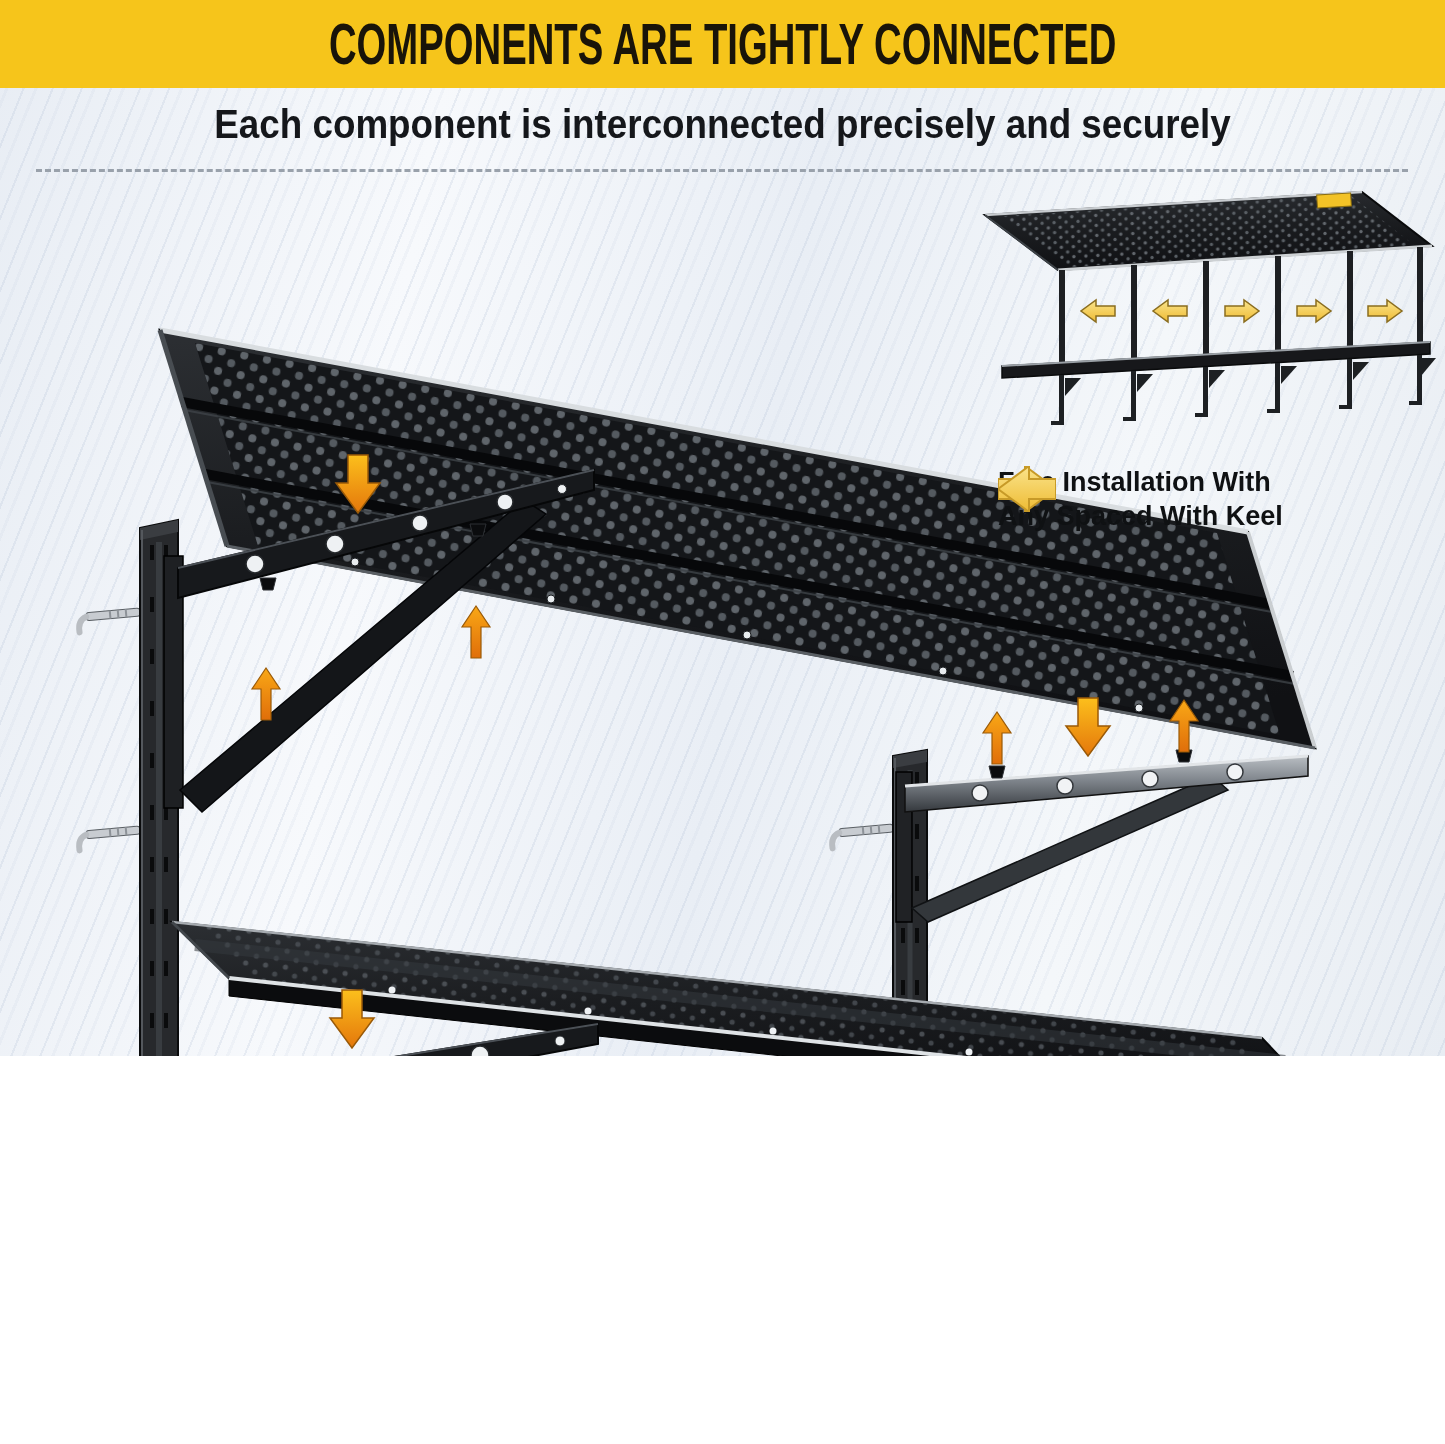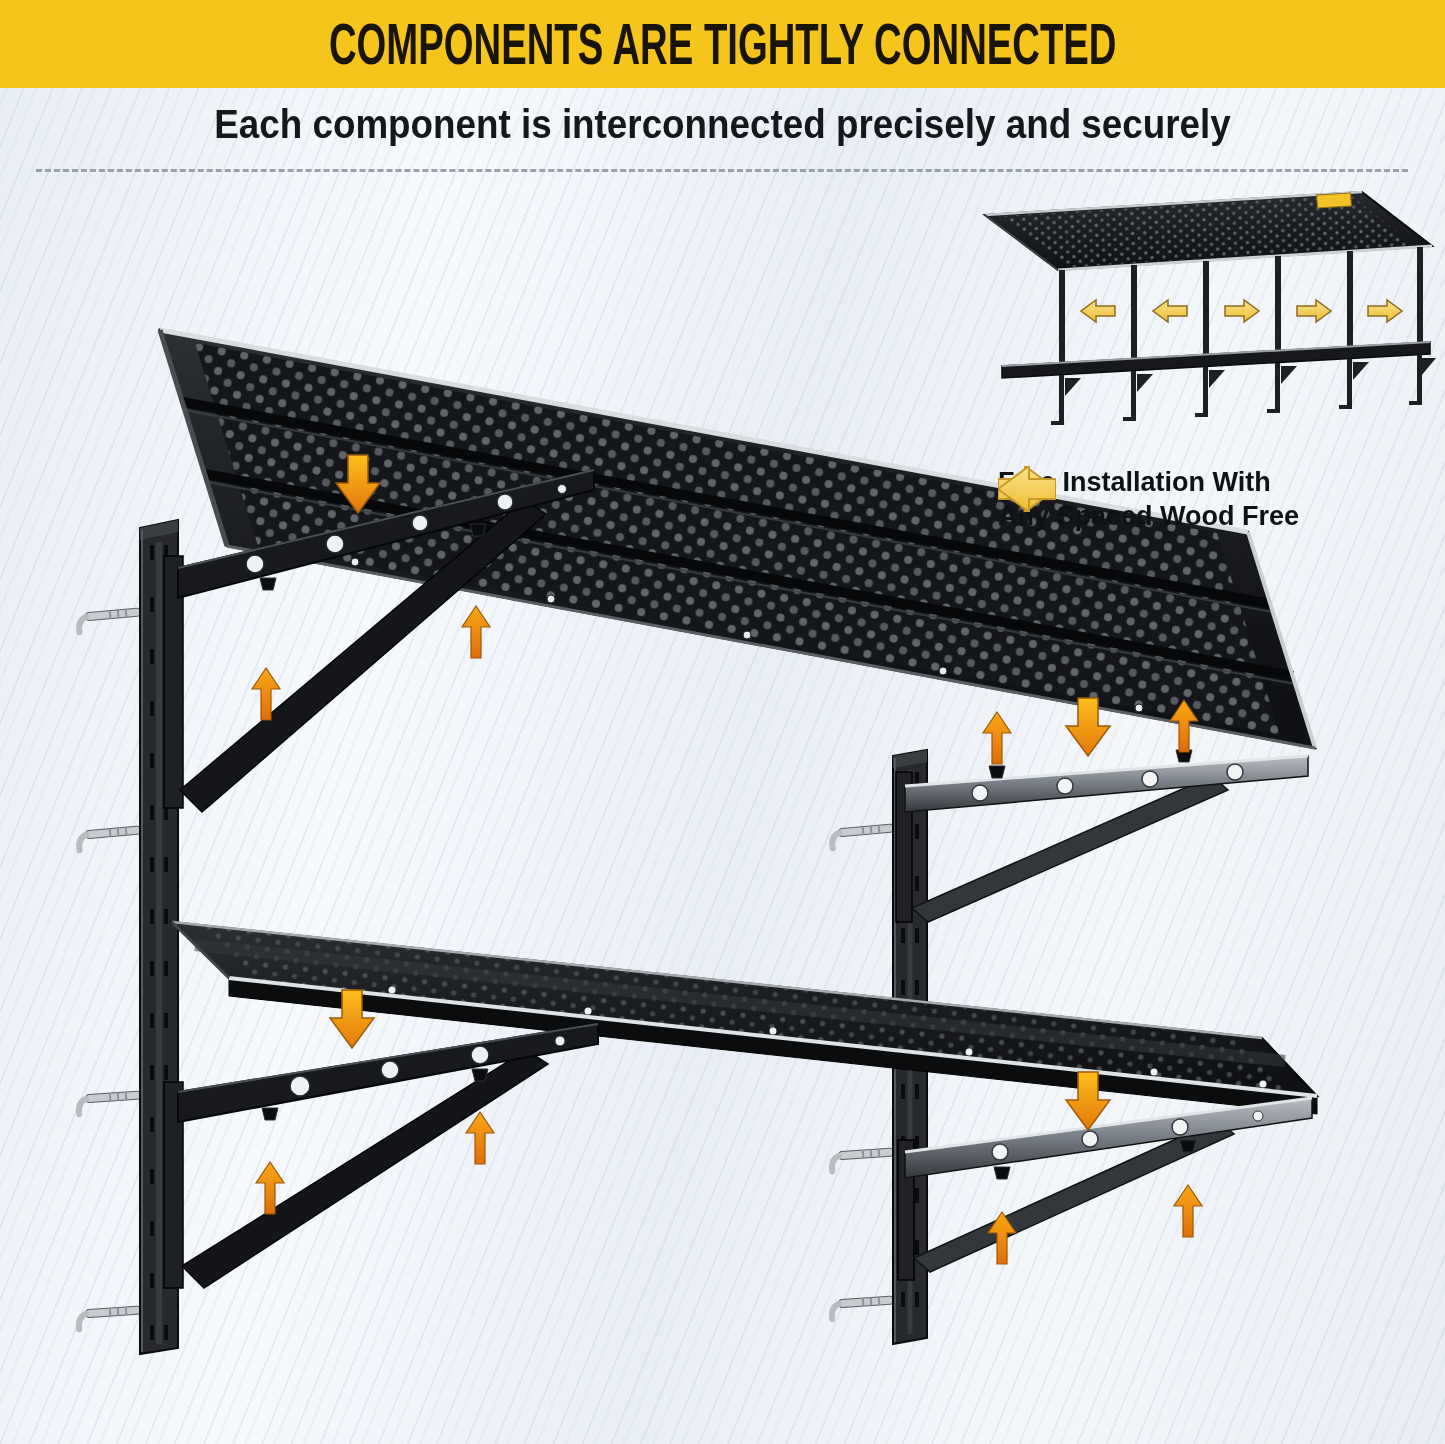--- a/index.html
+++ b/index.html
@@ -1,18 +1,18 @@
 <!DOCTYPE html>
 <html style="--banner-bg: #f6c51b; --banner-text: #191409; --subtitle-text: #15171b; --divider: #99a1ab; --orange-arrow: #ee8a10; --yellow-arrow: #f3cf5a; --shelf-dark: #1a1c1f; --metal-highlight: #d8dcdf; --background-tint: #edf1f7;"><head>
 <meta charset="utf-8">
 <style>
   *{box-sizing:border-box}
   html,body{margin:0;padding:0}
   body{width:1445px;height:1444px;font-family:"Liberation Sans",sans-serif;}
-  .page{position:relative;width:1445px;height:1444px;overflow:hidden;
+  .page{position:relative;width:1445px;height:1056px;overflow:hidden;
     background:
       repeating-linear-gradient(112deg,
         rgba(168,184,208,0.20) 0px, rgba(168,184,208,0.20) 2px,
         rgba(255,255,255,0)   2px, rgba(255,255,255,0)  11px,
         rgba(186,198,218,0.13) 11px, rgba(186,198,218,0.13) 14px,
         rgba(255,255,255,0)  14px, rgba(255,255,255,0)  27px),
       linear-gradient(100deg,#e8edf4 0%,#f7f9fc 28%,#e9eef5 52%,#f4f7fa 75%,#e8edf3 100%);
   }
   .banner{position:absolute;top:0;left:0;width:100%;height:88px;
     background:var(--banner-bg,#f6c51b);display:flex;align-items:center;justify-content:center;z-index:5;}
@@ -285,21 +285,21 @@
         <defs>
           <linearGradient id="gYelC" x1="0" y1="0" x2="0" y2="1">
             <stop offset="0" stop-color="#fae48c"></stop>
               <stop offset="1" stop-color="#eebb33"></stop>
           </linearGradient>
         </defs>
         <polygon points="0,13 27,13 27,0 58,23 27,46 27,33 0,33" fill="url(#gYelC)" stroke="#c79a27" stroke-width="2"></polygon>
       </svg>
       <div class="caption-text">
         <div>Free Installation With</div>
-        <div>Any Spaced Wood Free</div>
+        <div>Any Spaced With Keel</div>
       </div>
       <svg width="58" height="46" viewBox="0 0 58 46">
         <defs>
           <linearGradient id="gYelC2" x1="0" y1="0" x2="0" y2="1">
             <stop offset="0" stop-color="#fae48c"></stop>
               <stop offset="1" stop-color="#eebb33"></stop>
           </linearGradient>
         </defs>
         <polygon points="58,13 31,13 31,0 0,23 31,46 31,33 58,33" fill="url(#gYelC2)" stroke="#c79a27" stroke-width="2"></polygon>
       </svg>

